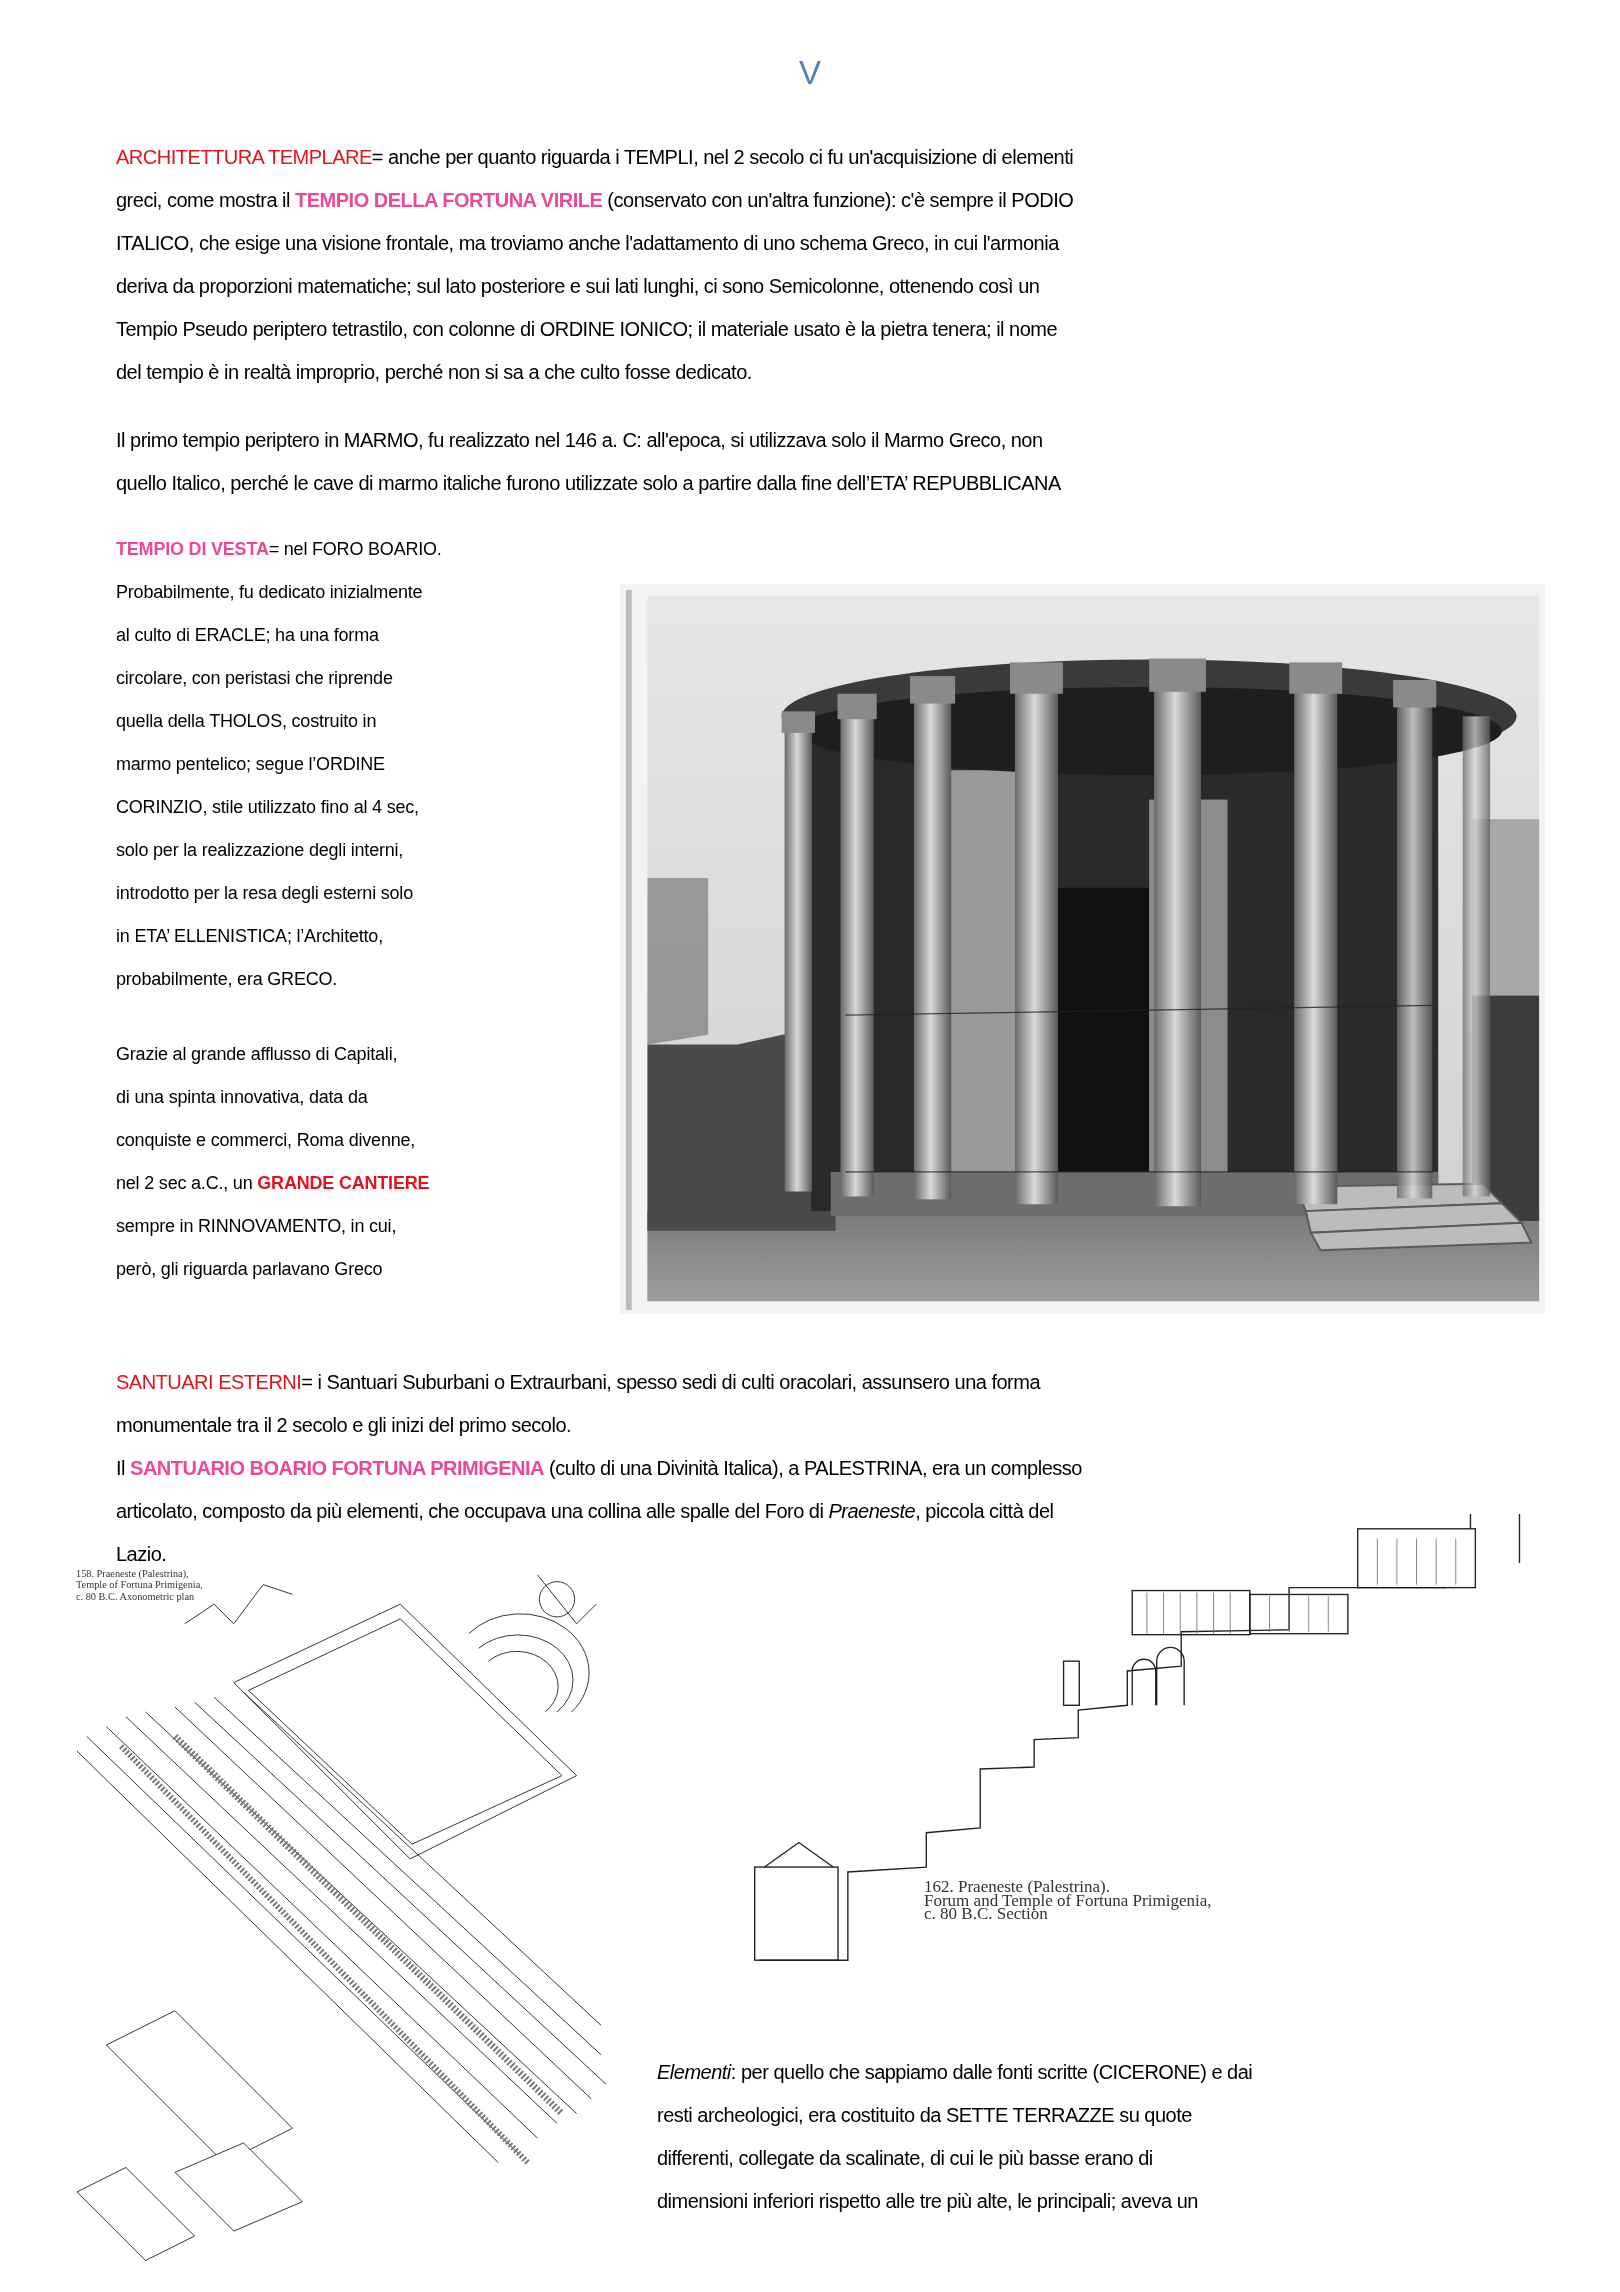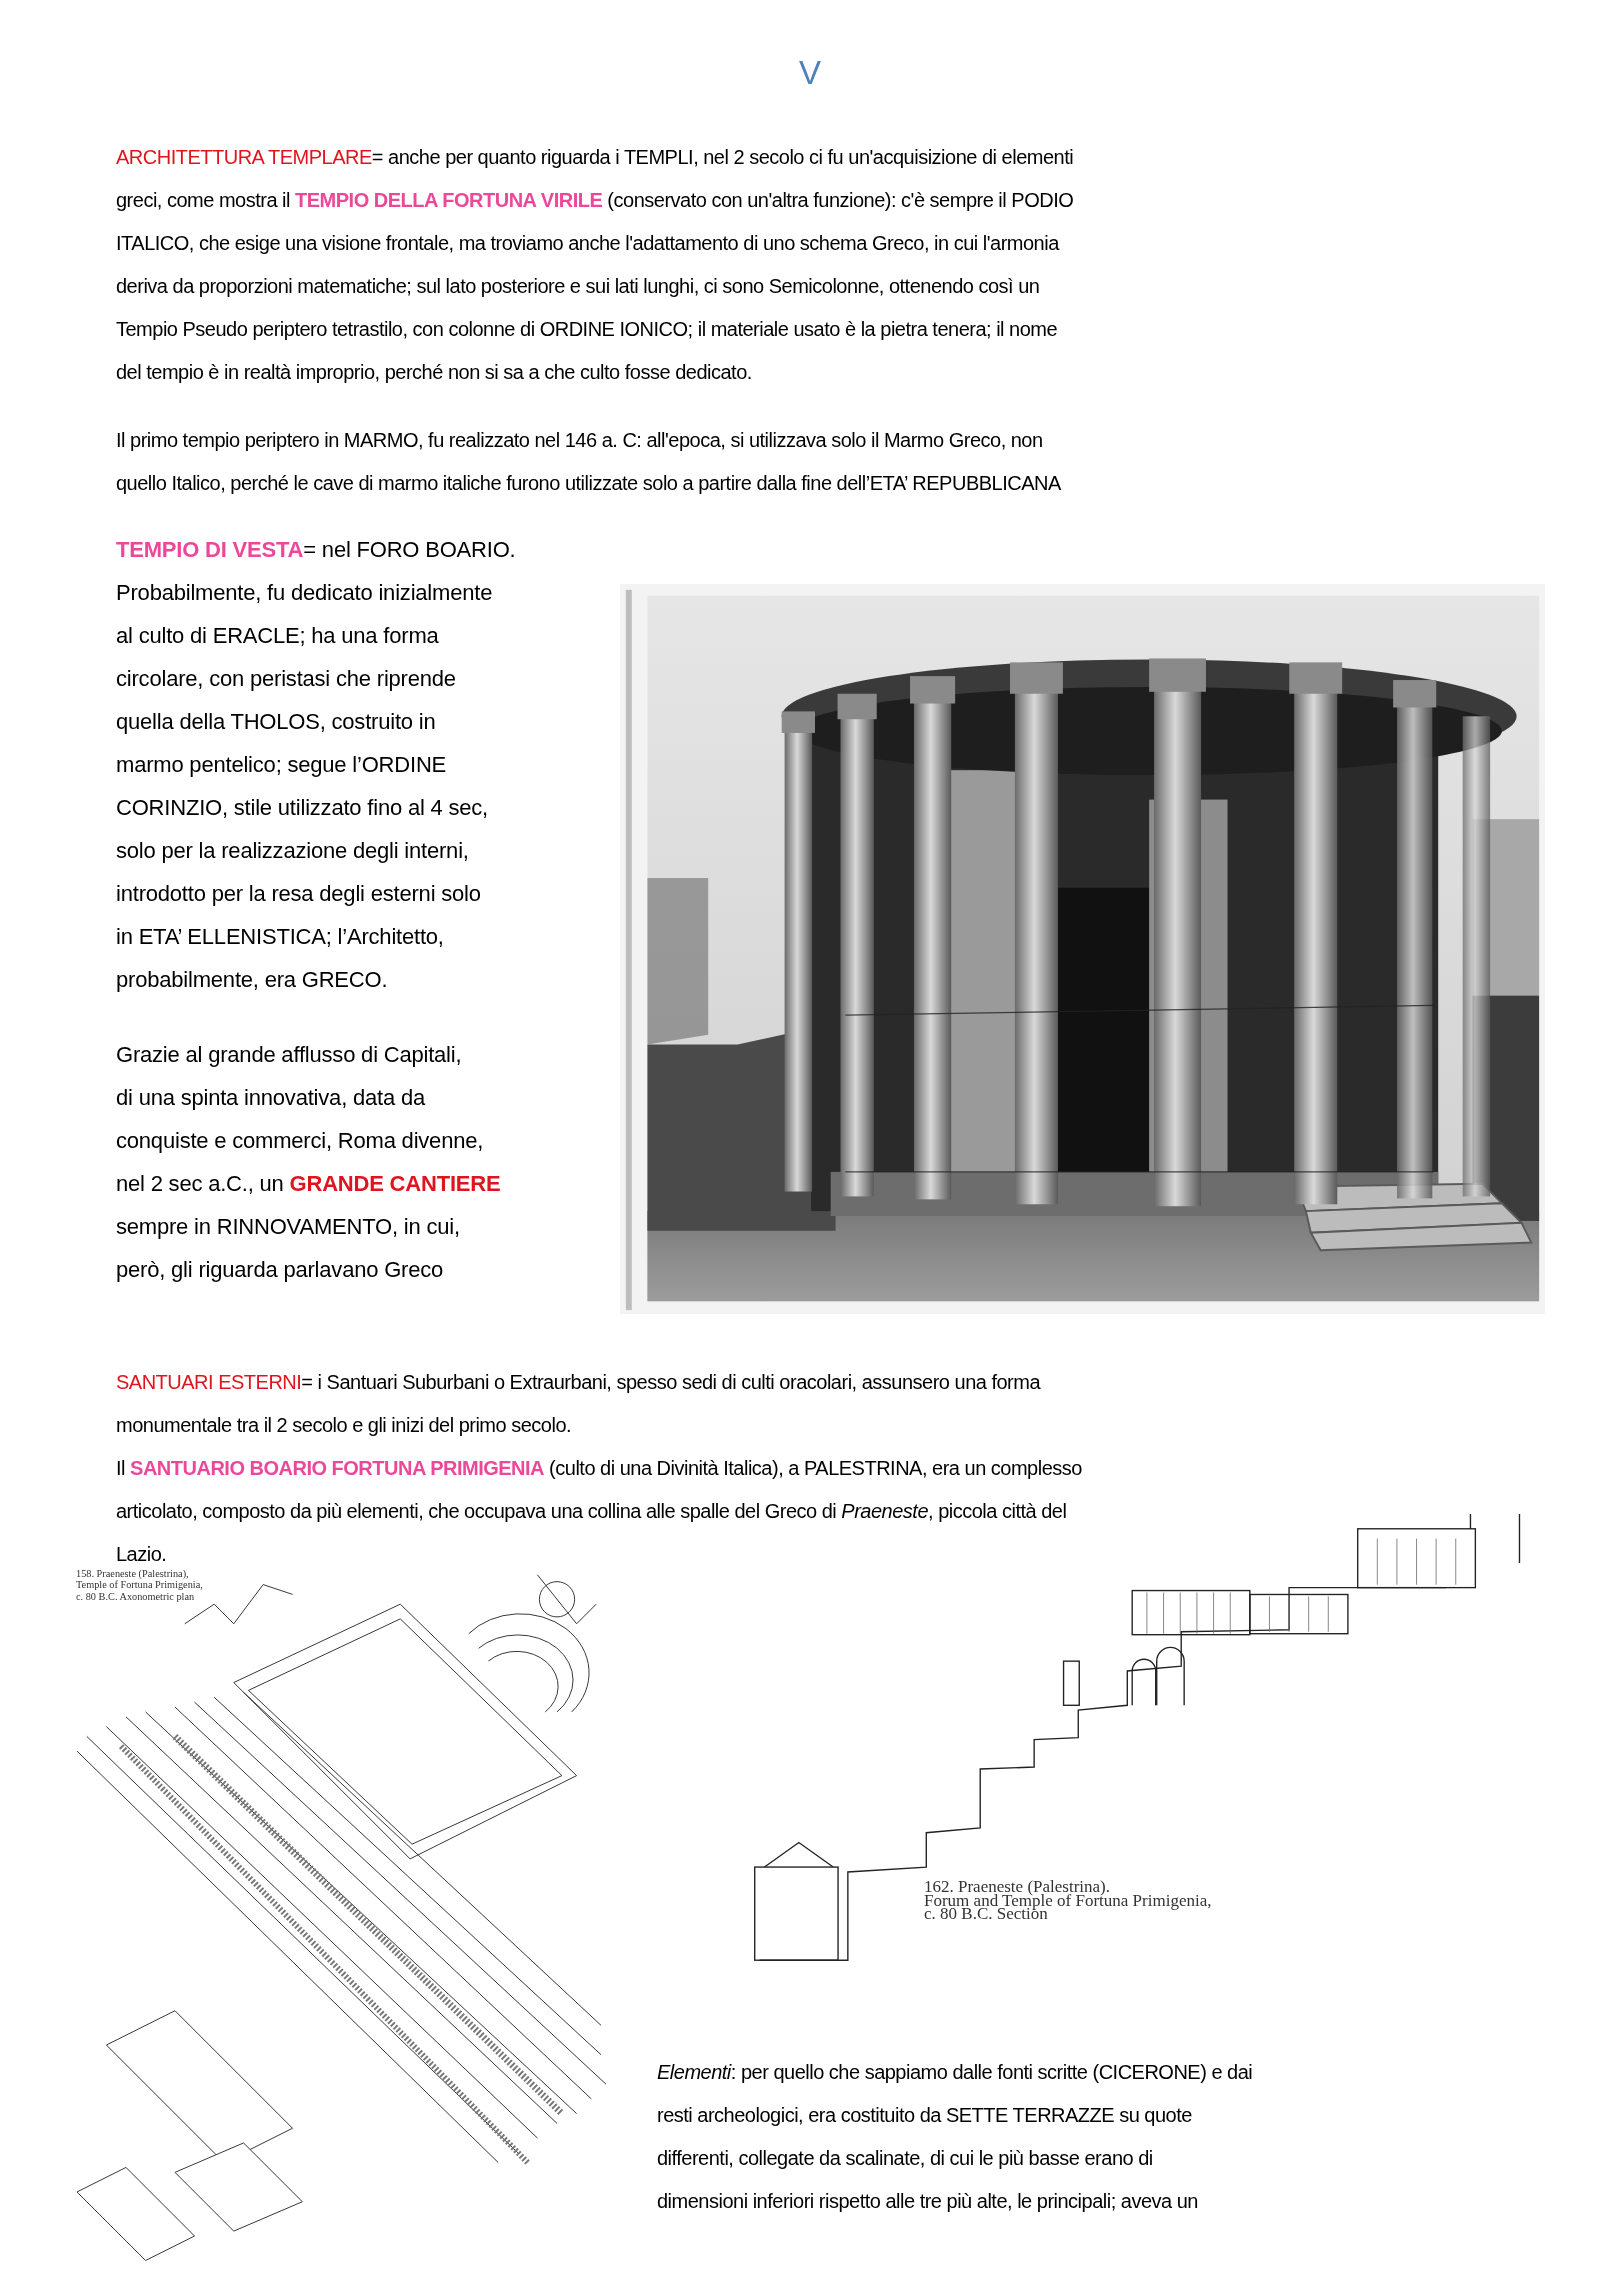--- a/index.html
+++ b/index.html
@@ -2,21 +2,21 @@
 <html><head>
 <meta charset="utf-8">
 <style>
   html, body { margin: 0; padding: 0; background: #ffffff; }
   body { width: 1620px; height: 2293px; position: relative; overflow: hidden;
          font-family: "Liberation Sans", "DejaVu Sans", sans-serif; color: #000; }
   .page-num { position: absolute; left: 0; width: 1620px; top: 54px; text-align: center;
               font-size: 33px; color: #4f81bd; letter-spacing: 0; }
   .para { position: absolute; font-size: 20px; line-height: 43px; color: #000;
           letter-spacing: -0.5px; word-spacing: 0px; }
-  .para.narrow { font-size: 22px; letter-spacing: -0.2px; }
+  .para.narrow { font-size: 18px; letter-spacing: -0.2px; }
   .red { color: #e0141e; }
   .blue { color: #ec4899; font-weight: bold; }
   .it { font-style: italic; }
   .line { display: block; white-space: nowrap; }
 
   #p1 { left: 116px; top: 136px; width: 1392px; }
   #p2 { left: 116px; top: 419px; width: 1392px; }
   #p3 { left: 116px; top: 528px; width: 510px; line-height: 43px; }
   #p4 { left: 116px; top: 1033px; width: 510px; line-height: 43px; }
   #p5 { left: 116px; top: 1361px; width: 1392px; }
@@ -145,21 +145,21 @@
       <line x1="230" y1="440" x2="830" y2="430"></line>
       <line x1="230" y1="600" x2="830" y2="600"></line>
     </g>
   </svg>
 </div>
 
 <div class="para" id="p5">
   <span class="line"><span class="red">SANTUARI ESTERNI</span><span>= i Santuari Suburbani o Extraurbani, spesso sedi di culti oracolari, assunsero una forma</span></span>
   <span class="line">monumentale tra il 2 secolo e gli inizi del primo secolo.</span>
   <span class="line"><span>Il </span><span class="blue">SANTUARIO BOARIO FORTUNA PRIMIGENIA</span><span> (culto di una Divinità Italica), a PALESTRINA, era un complesso</span></span>
-  <span class="line"><span>articolato, composto da più elementi, che occupava una collina alle spalle del Greco di </span><span class="it">Praeneste</span><span>, piccola città del</span></span>
+  <span class="line"><span>articolato, composto da più elementi, che occupava una collina alle spalle del Foro di </span><span class="it">Praeneste</span><span>, piccola città del</span></span>
   <span class="line">Lazio.</span>
 </div>
 
 <div class="fig" id="fig-axo">
   <svg width="549" height="720" viewBox="0 0 560 735">
     <g fill="none" stroke="#333" stroke-width="1">
 
       <polygon points="170,120 340,40 520,215 350,300" fill="#ffffff"></polygon>
       <polygon points="185,128 340,55 505,215 352,285"></polygon>
       <path d="M410 70 A70 60 0 0 1 515 150"></path>

